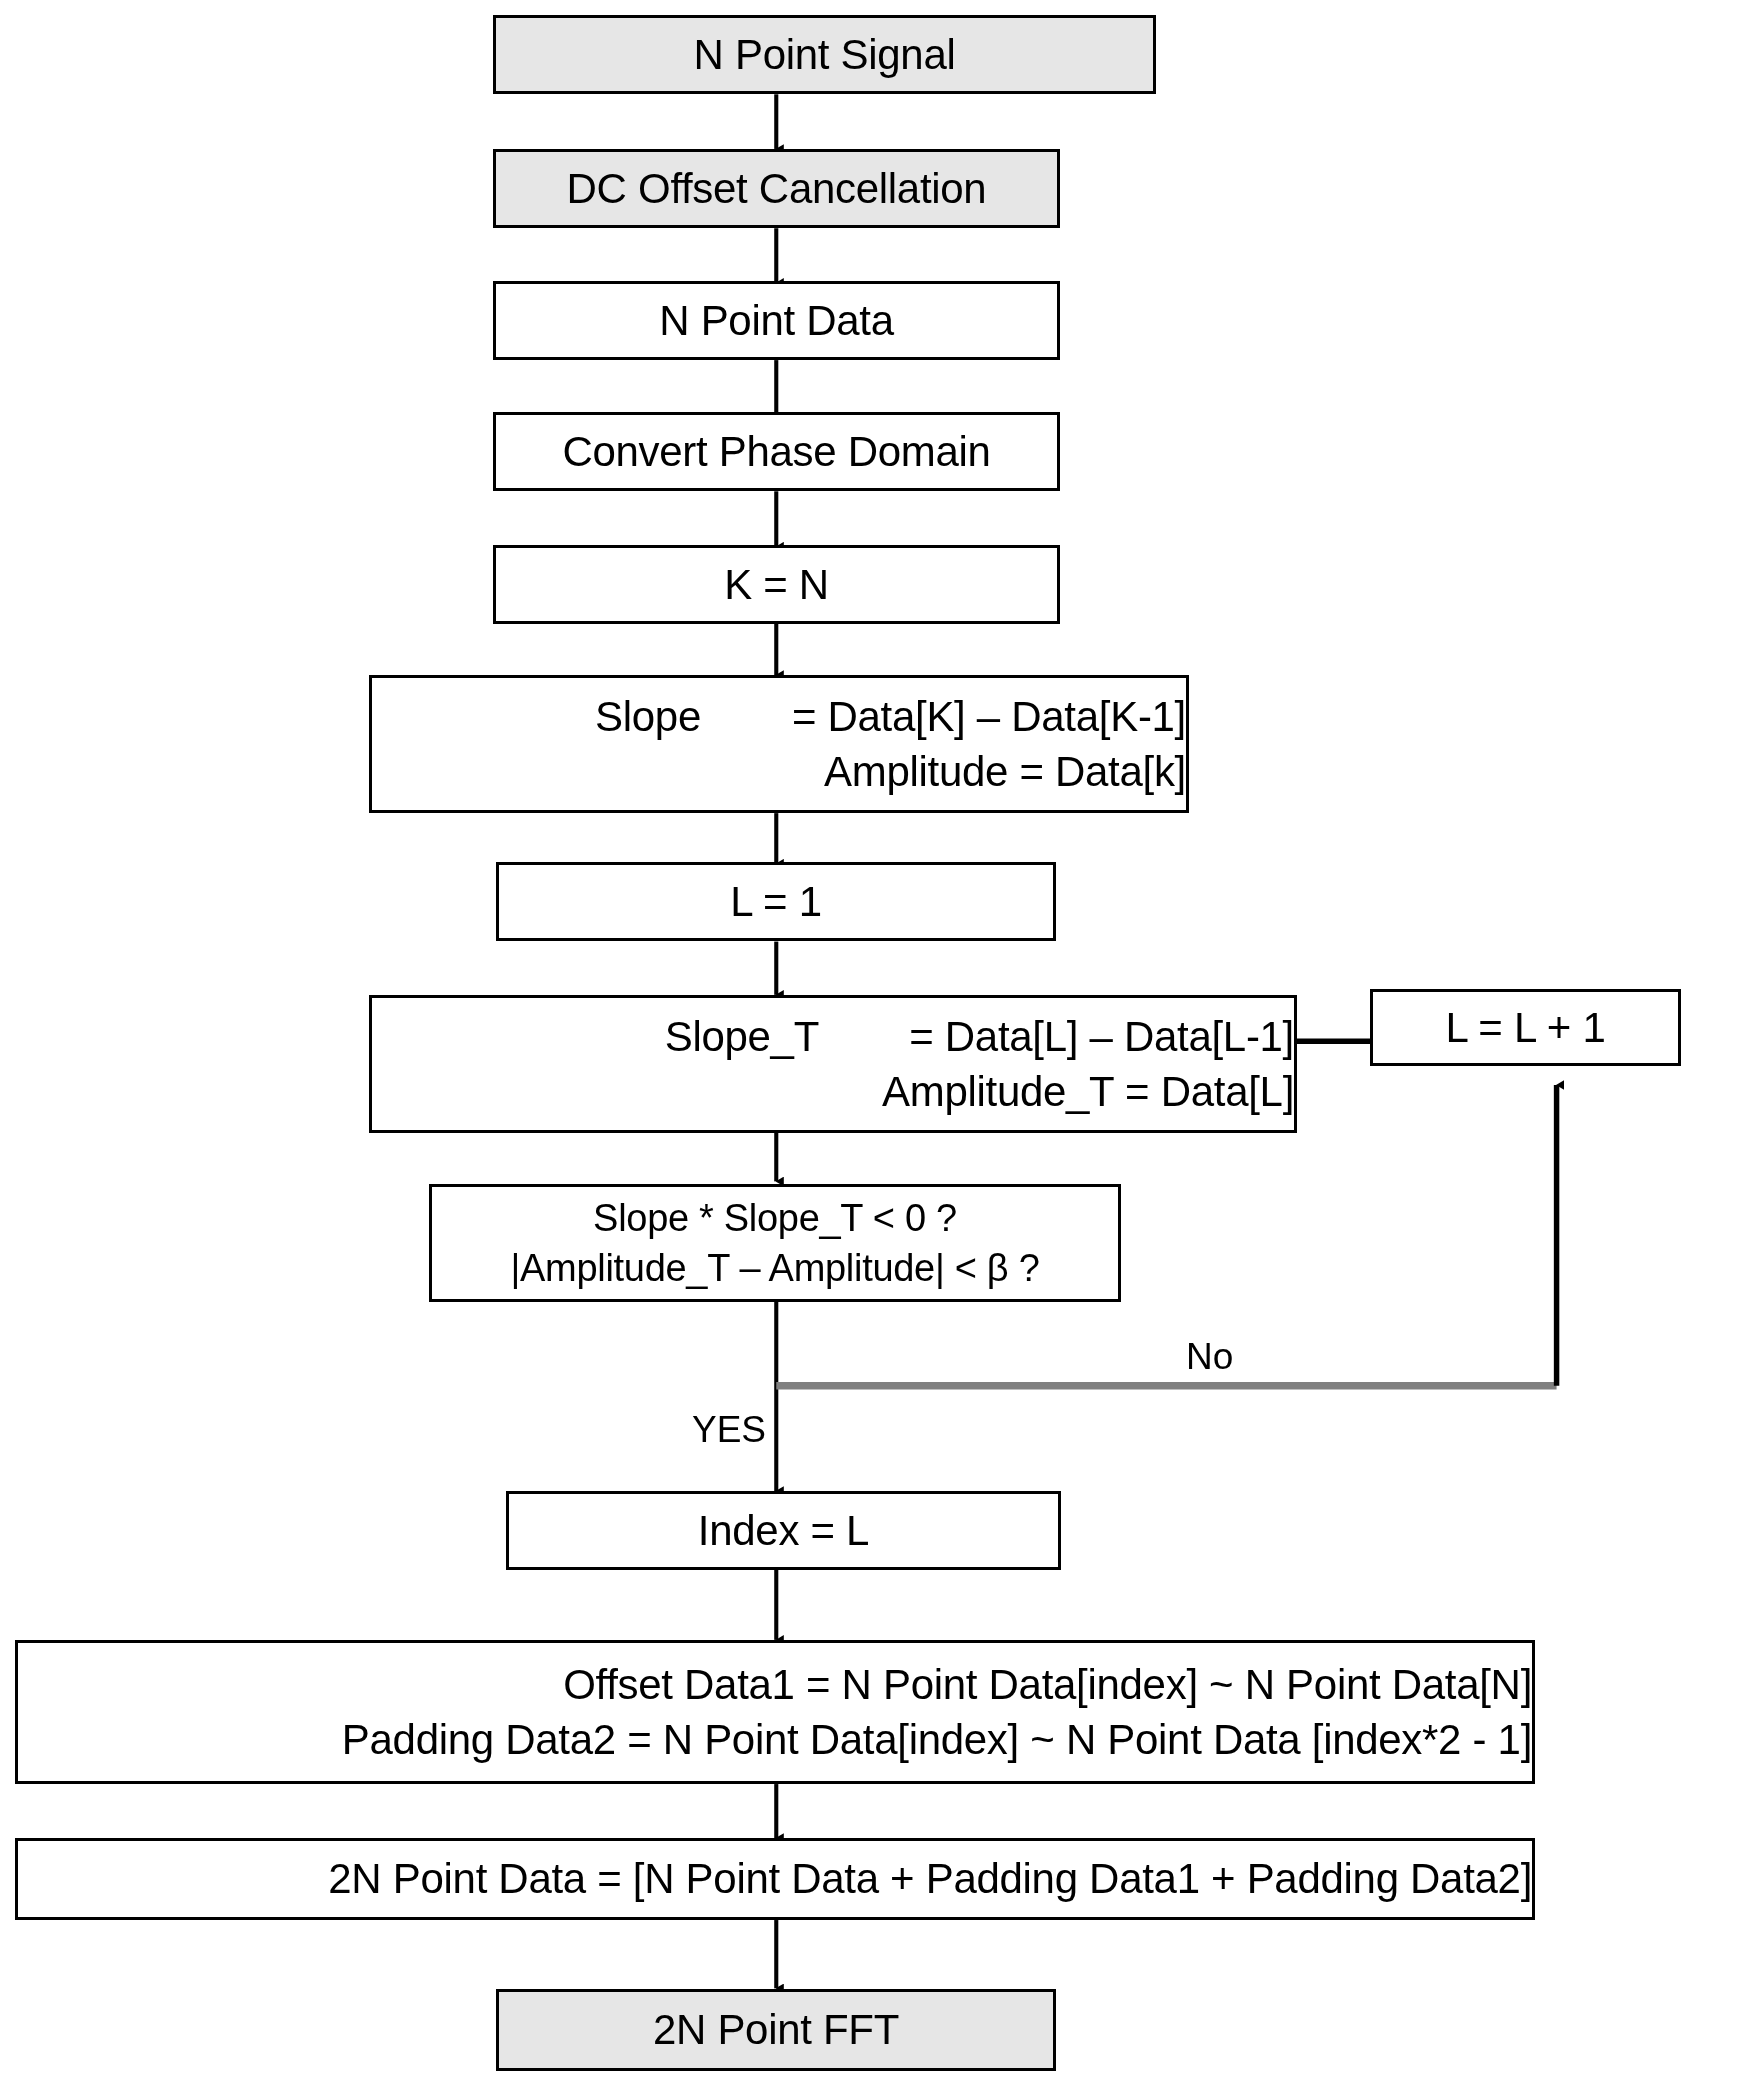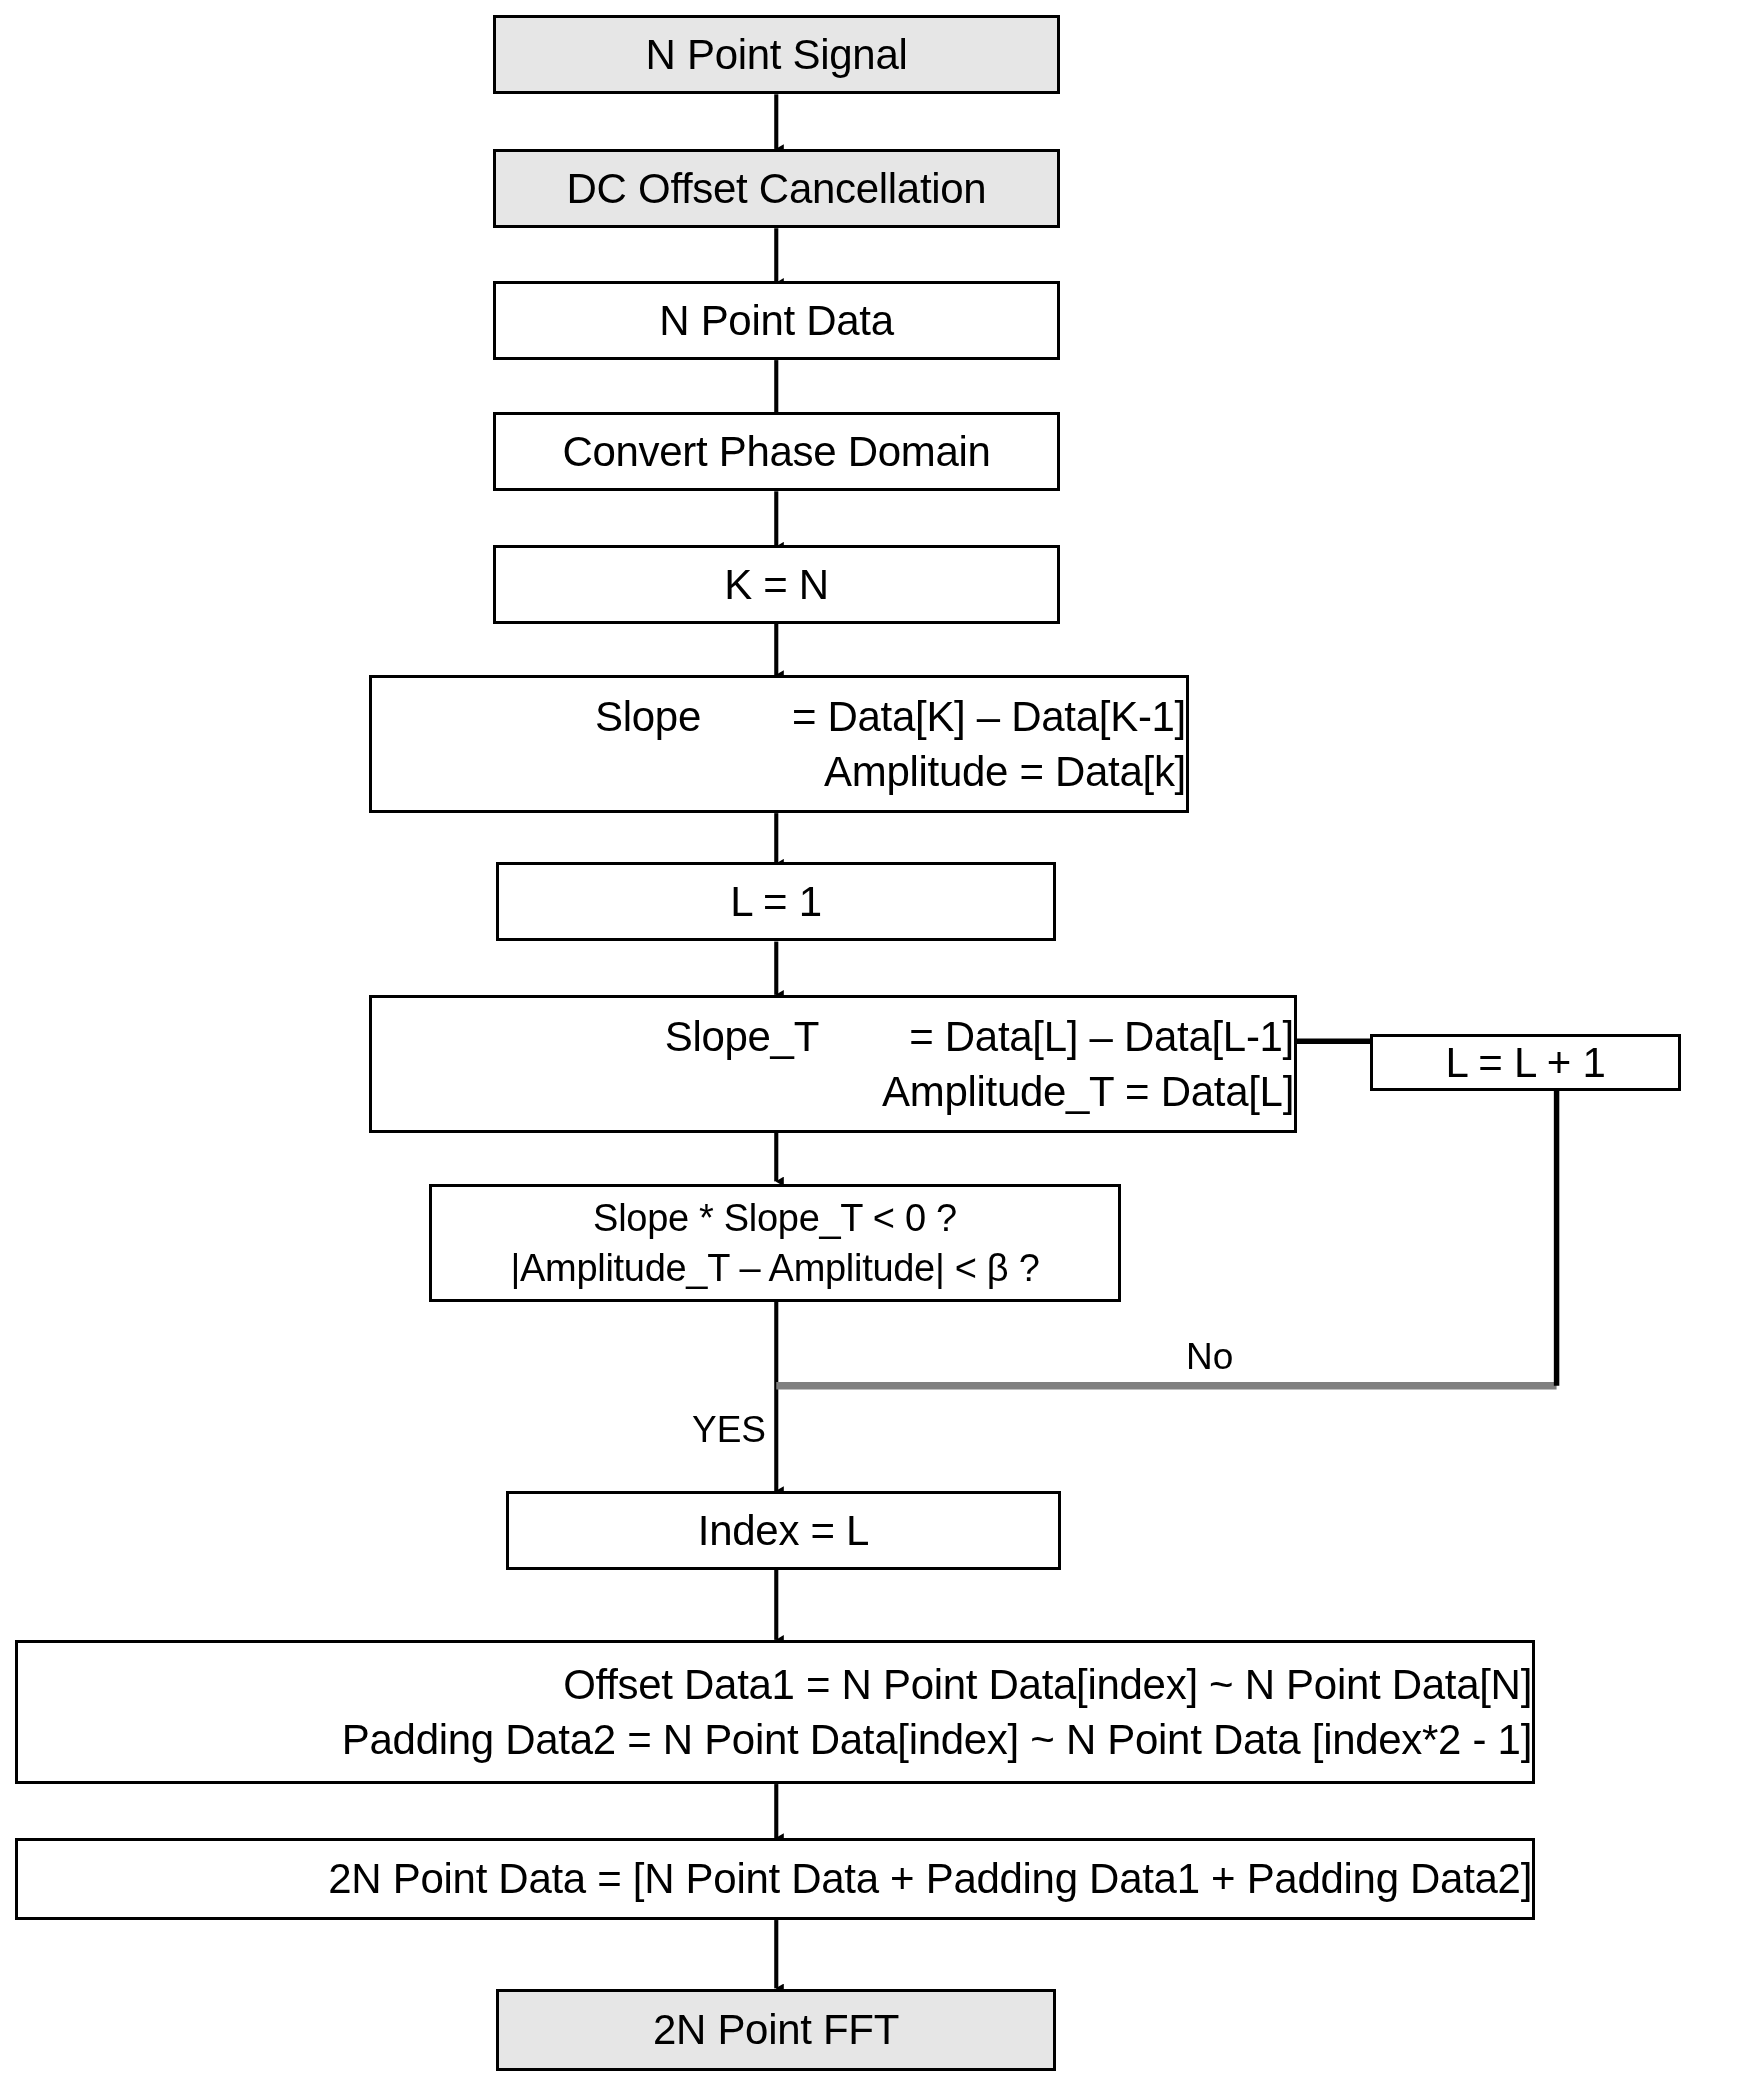--- a/index.html
+++ b/index.html
@@ -106,21 +106,21 @@
 
     <line x1="1136" y1="2810" x2="1136" y2="2910" stroke="#000000" stroke-width="6" marker-end="url(#arrow-down)"></line>
 
     <line x1="1136" y1="2028" x2="2278" y2="2028" stroke="#808080" stroke-width="11"></line>
 
     <line x1="2278" y1="2028" x2="2278" y2="1588" stroke="#000000" stroke-width="8" marker-end="url(#arrow-up)"></line>
 
     <line x1="2005" y1="1524" x2="1742" y2="1524" stroke="#000000" stroke-width="8" marker-end="url(#arrow-left)"></line>
   </svg>
 
-  <div class="node shaded center" style="left:493px; top:15px; width:567px; height:79px;">
+  <div class="node shaded center" style="left:493px; top:15px; width:663px; height:79px;">
     <span class="line">N Point Signal</span>
   </div>
 
   <div class="node shaded center" style="left:493px; top:149px; width:567px; height:79px;">
     <span class="line">DC Offset Cancellation</span>
   </div>
 
   <div class="node center" style="left:493px; top:281px; width:567px; height:79px;">
     <span class="line">N Point Data</span>
   </div>
@@ -145,21 +145,21 @@
   <div class="node left" style="left:369px; top:995px; width:928px; height:138px;">
     <span class="line">Slope_T        = Data[L] – Data[L-1]</span>
     <span class="line">Amplitude_T = Data[L]</span>
   </div>
 
   <div class="node center" style="left:429px; top:1184px; width:692px; height:118px; font-size:38px;">
     <span class="line">Slope * Slope_T &lt; 0 ?</span>
     <span class="line">|Amplitude_T – Amplitude| &lt; β ?</span>
   </div>
 
-  <div class="node center" style="left:1370px; top:1034px; width:311px; height:57px;">
+  <div class="node center" style="left:1370px; top:989px; width:311px; height:77px;">
     <span class="line">L = L + 1</span>
   </div>
 
   <div class="node center" style="left:506px; top:1491px; width:555px; height:79px;">
     <span class="line">Index = L</span>
   </div>
 
   <div class="node left" style="left:15px; top:1640px; width:1520px; height:144px; padding-left:20.5px;">
     <span class="line">Offset Data1 = N Point Data[index] ~ N Point Data[N]</span>
     <span class="line">Padding Data2 = N Point Data[index] ~ N Point Data [index*2 - 1]</span>

